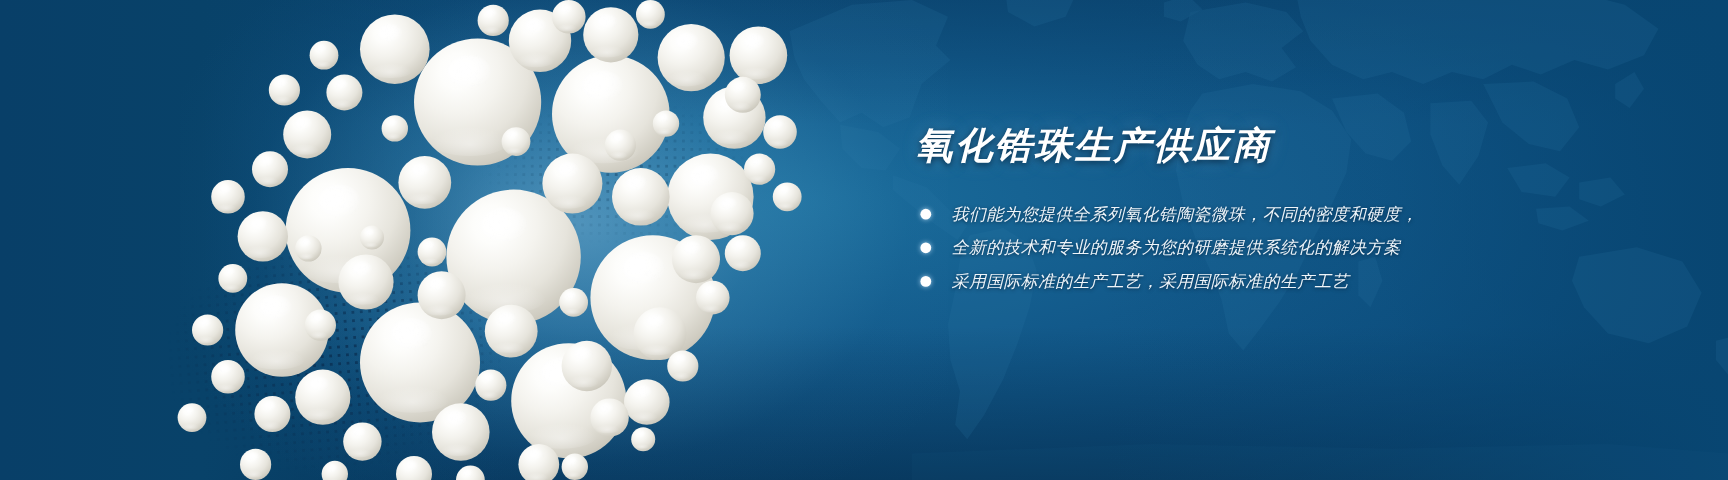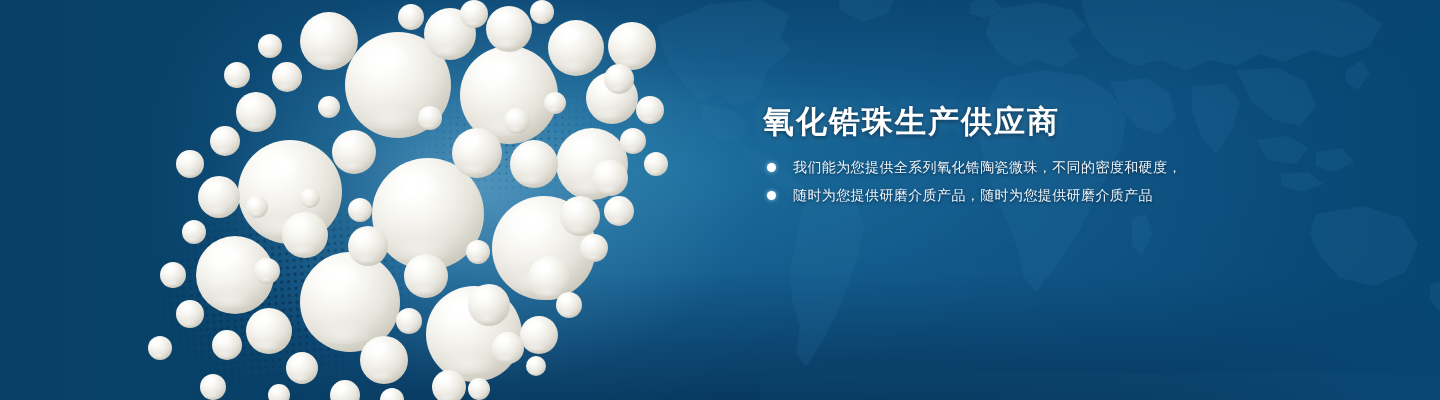--- a/index.html
+++ b/index.html
@@ -4,20 +4,21 @@
 <style>
   * { margin:0; padding:0; box-sizing:border-box; }
   html,body { width:1440px; height:400px; overflow:hidden; background:#07406b; }
   body { font-family:"Liberation Sans","DejaVu Sans",sans-serif; }
 
   #banner{
     position:relative;
     width:1440px; height:400px;
     overflow:hidden;
     background:#084571;
+    font-style:italic;
   }
 
   
   .bg-base{
     position:absolute; inset:0;
     background:
       radial-gradient(120% 150% at 46% 42%, #1a6d9c 0%, #12598a 22%, #0b4b7c 46%, #074471 68%, #063d66 100%);
   }
   .bg-vert{
     position:absolute; inset:0;
@@ -112,21 +113,21 @@
   .headline{
     color:#ffffff;
     font-size:31px;
     font-weight:700;
     letter-spacing:2px;
     line-height:1.18;
     text-shadow:0 1px 5px rgba(2,26,48,0.75), 0 0 16px rgba(140,195,230,0.30);
     white-space:nowrap;
   }
   .bullets{
-    margin-top:14px;
+    margin-top:25px;
     list-style:none;
   }
   .bullet{
     position:relative;
     padding-left:30px;
     color:#eef4f9;
     font-size:14px;
     line-height:24px;
     letter-spacing:0.4px;
     margin-bottom:4px;
@@ -276,18 +277,22 @@
   <div id="copy">
     <div class="headline">氧化锆珠生产供应商</div>
 
     <ul class="bullets">
       <li class="bullet">
         <span class="dot"></span>
         <span>我们能为您提供全系列氧化锆陶瓷微珠，不同的密度和硬度，</span>
       </li>
       <li class="bullet">
         <span class="dot"></span>
-        <span>随时为您提供研磨介质产品，随时为您提供研磨介质产品</span>
+        <span>全新的技术和专业的服务为您的研磨提供系统化的解决方案</span>
+      </li>
+      <li class="bullet">
+        <span class="dot"></span>
+        <span>采用国际标准的生产工艺，采用国际标准的生产工艺</span>
       </li>
     </ul>
   </div>
 
 </div>
 
 </body></html>

